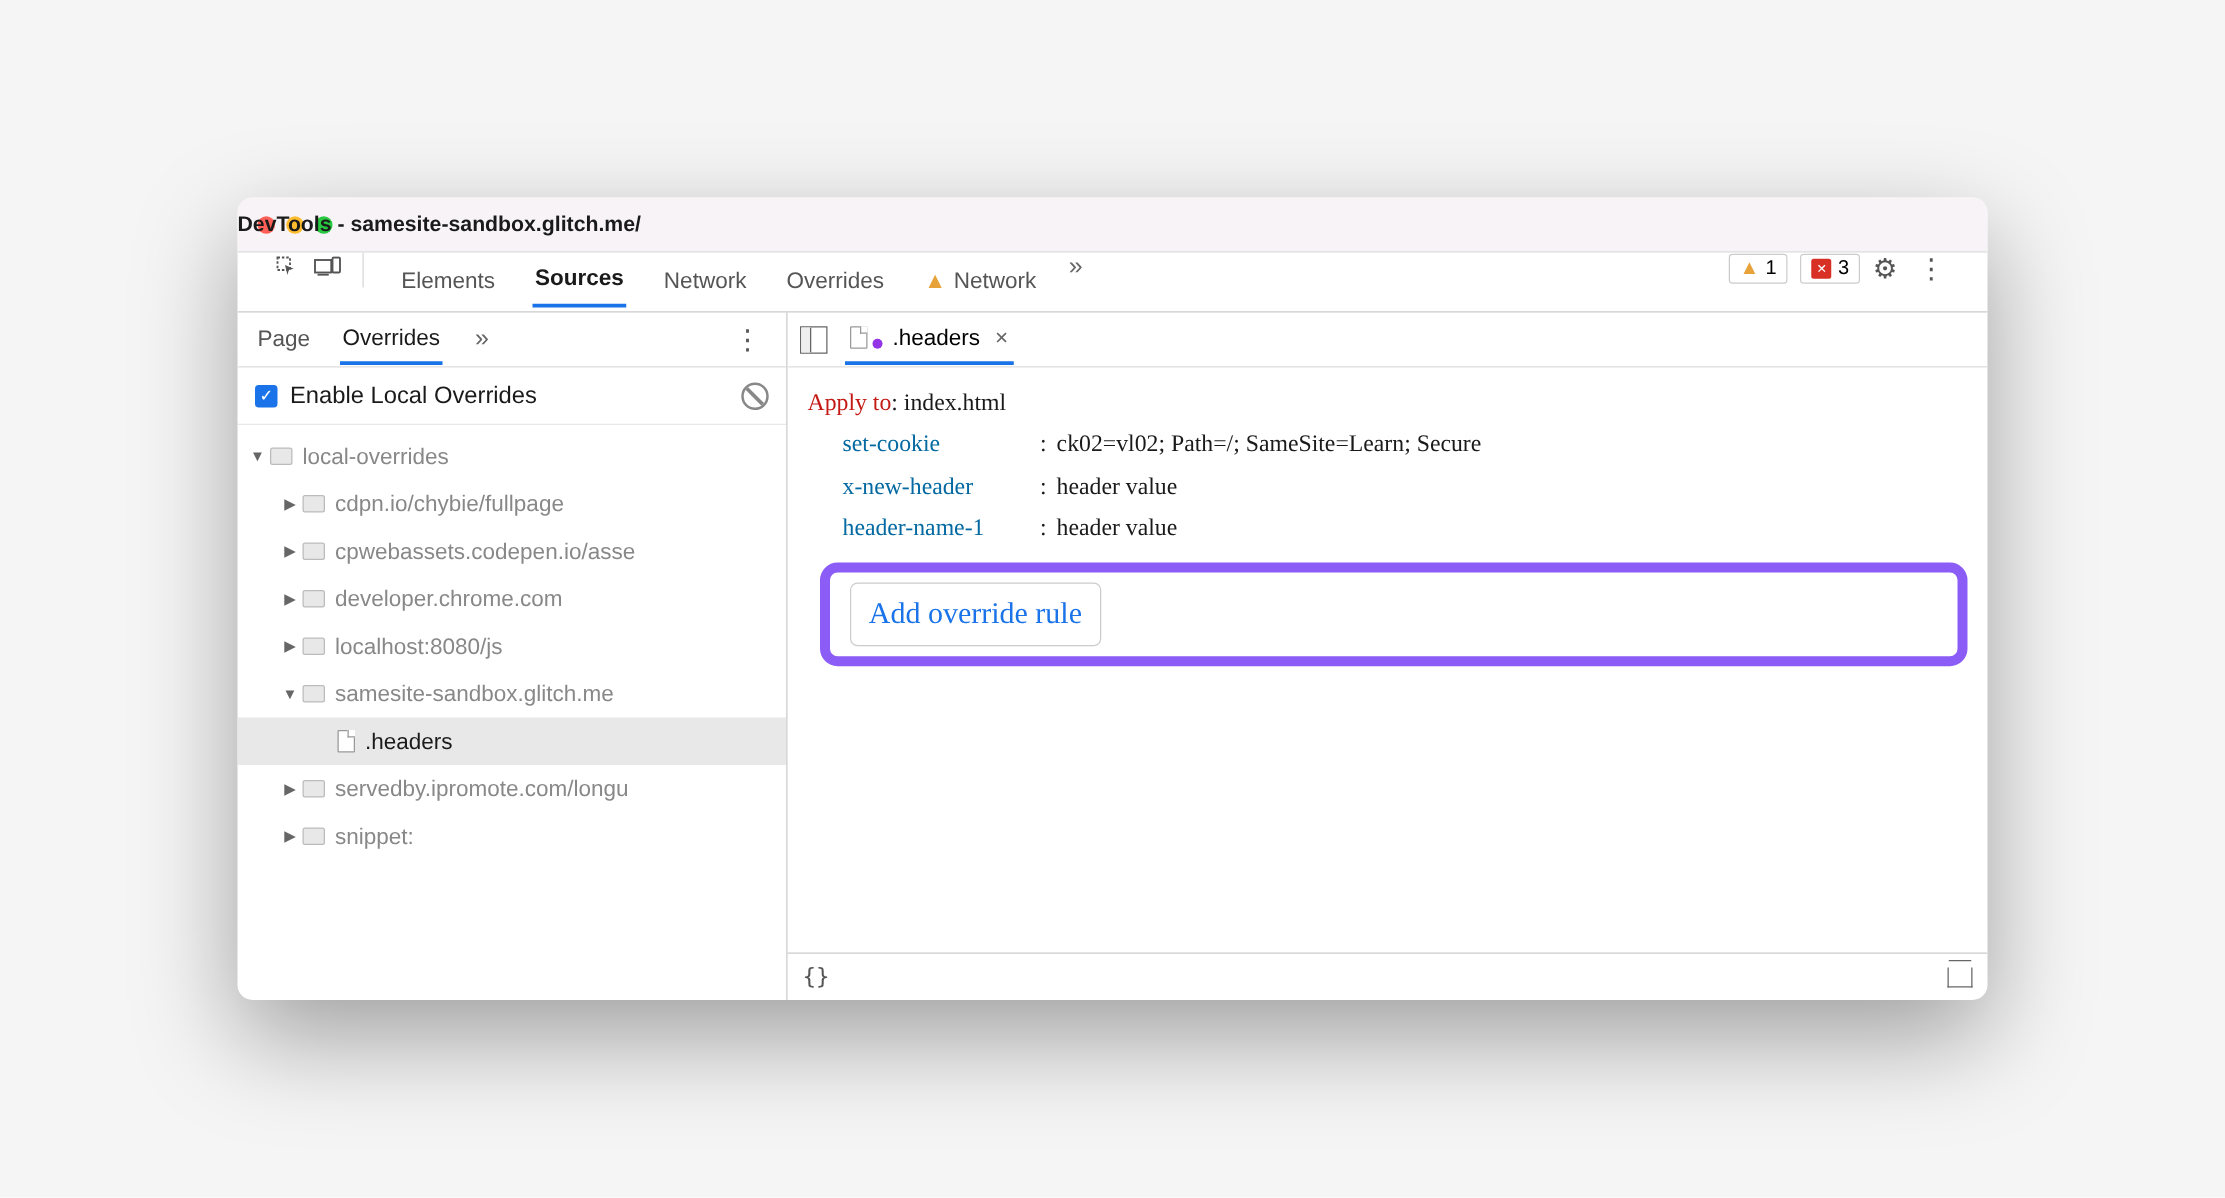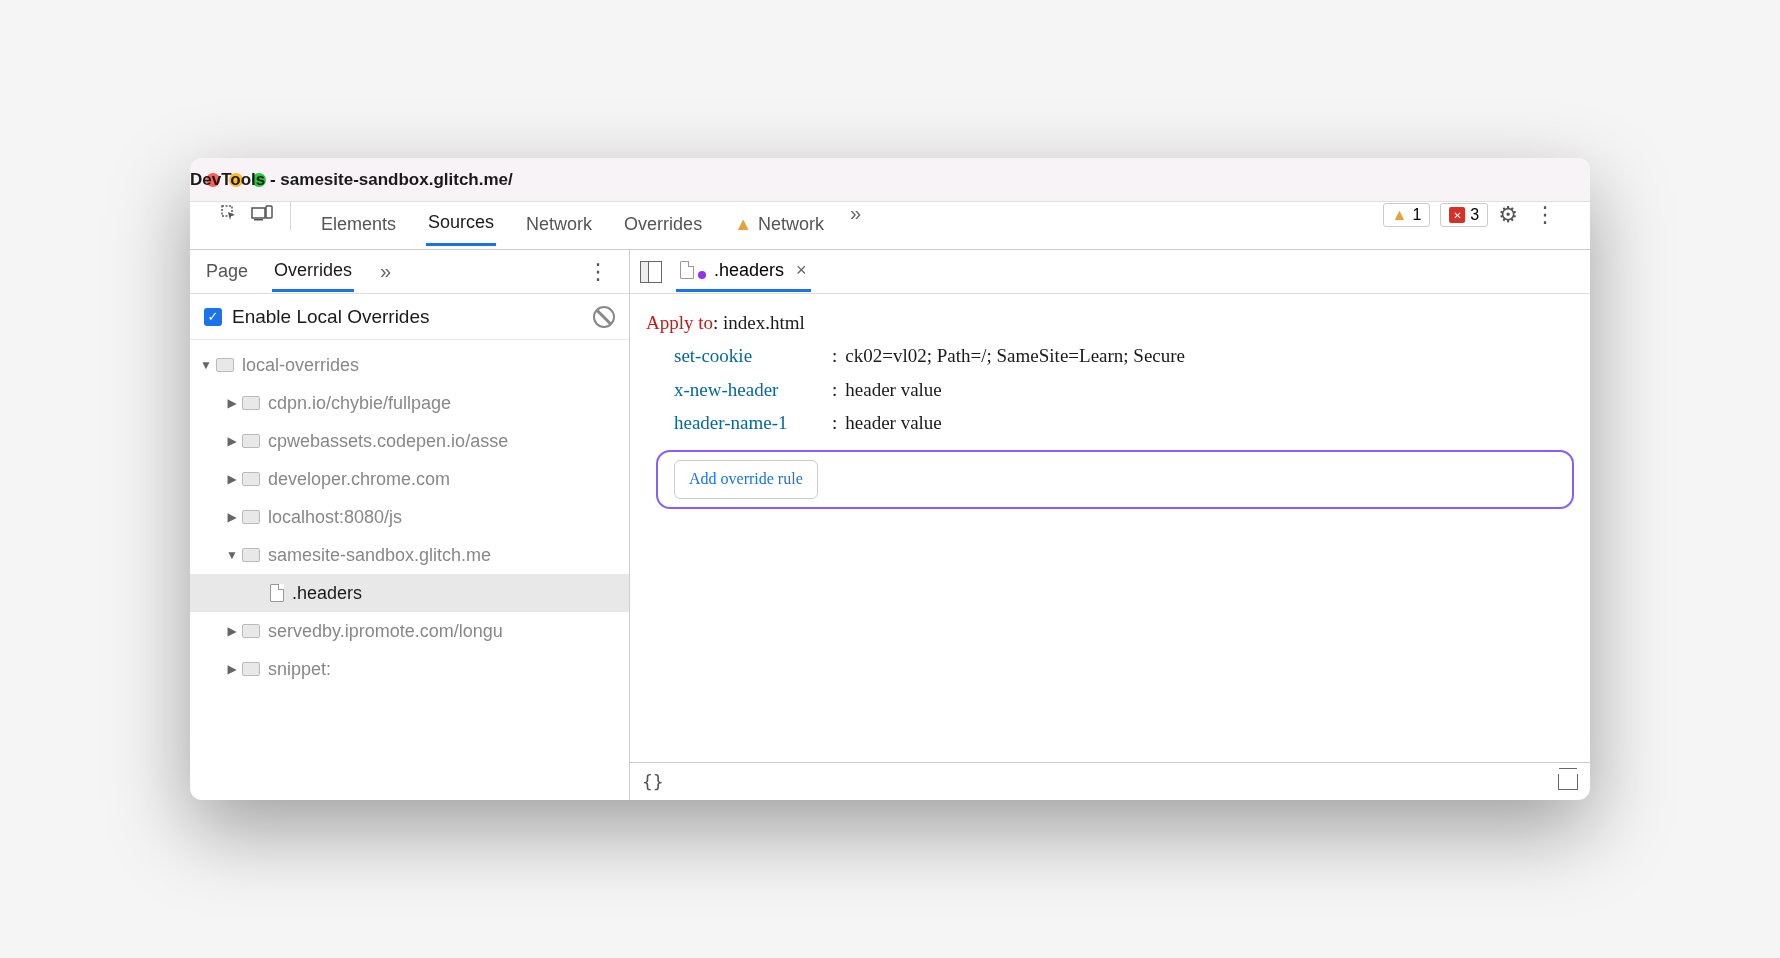--- a/index.html
+++ b/index.html
@@ -8,21 +8,21 @@
 .titlebar{height:44px;display:flex;align-items:center;padding:0 16px;background:#f7f3f6;border-bottom:1px solid #e0e0e0;position:relative}
 .dots{display:flex;gap:9px}
 .dot{width:14px;height:14px;border-radius:50%}
 .dot.r{background:#ff5f57}.dot.y{background:#febc2e}.dot.g{background:#28c840}
 .title{position:absolute;left:0;right:0;text-align:left;font-size:17px;font-weight:600;color:#1a1a1a;pointer-events:none}
 .toolbar{height:48px;display:flex;align-items:flex-start;padding:0 28px;border-bottom:1px solid #ccc;gap:8px}
 .tb-icon{width:24px;height:24px;display:flex;align-items:center;justify-content:center;color:#555;cursor:pointer}
 .sep{width:1px;height:28px;background:#d8d8d8;margin:0 8px}
 .tabs{display:flex;gap:28px;padding:0 12px}
 .tab{font-size:18px;color:#555;padding:10px 2px;cursor:pointer;white-space:nowrap;display:flex;align-items:center;gap:6px}
-.tab.active{color:#1a1a1a;border-bottom:3px solid #1a73e8;font-weight:400}
+.tab.active{color:#1a1a1a;border-bottom:3px solid #1a73e8;font-weight:700}
 .chev{color:#666;font-size:20px;cursor:pointer;padding:0 4px}
 .right{margin-left:auto;display:flex;align-items:center;gap:10px}
 .badge{display:flex;align-items:center;gap:5px;border:1px solid #ccc;border-radius:3px;padding:2px 8px;font-size:16px;cursor:pointer}
 .warn-tri{color:#e8a23a}.err-sq{background:#d93025;color:#fff;width:16px;height:16px;font-size:10px;display:flex;align-items:center;justify-content:center;border-radius:2px}
 .gear{font-size:22px;color:#555;cursor:pointer}
 .kebab{font-size:22px;color:#555;cursor:pointer;padding:0 6px}
 .body{display:flex;height:550px}
 .sidebar{width:440px;border-right:1px solid #ccc;display:flex;flex-direction:column;overflow:hidden}
 .sub-tabs{height:44px;display:flex;align-items:center;padding:0 14px;border-bottom:1px solid #ddd;gap:22px}
 .sub-tab{font-size:18px;color:#555;padding:8px 2px;cursor:pointer}
@@ -48,21 +48,21 @@
 .file-tab .file-ico{margin-right:0}
 .pdot{width:8px;height:8px;background:#9334e6;border-radius:50%;margin-left:-4px;margin-top:10px}
 .close-x{font-size:18px;color:#666;cursor:pointer;margin-left:4px}
 .editor{flex:1;padding:14px 16px;font-family:Liberation Serif, serif;font-size:19px;line-height:1.55;color:#1a1a1a;overflow:auto}
 .kw{color:#c41a16}
 .hdr{display:flex;align-items:flex-start;padding-left:28px;margin:4px 0}
 .hname{color:#0369a1;width:150px}
 .hval{flex:1}
 .colon{margin:0 8px}
 .hl{border:4px solid #174ea6;border-radius:12px;padding:0 6px;display:inline-block}
-.btn{margin:12px 0 8px 10px;padding:8px 16px;border:2px solid #8b5cf6;border-radius:14px;background:transparent;font-size:16px;cursor:pointer}
+.btn{margin:12px 0 8px 10px;padding:8px 16px;border:8px solid #8b5cf6;border-radius:14px;background:transparent;font-size:24px;cursor:pointer}
 .btn-inner{border:1px solid #ccc;border-radius:6px;padding:6px 14px;color:#1a73e8;display:inline-block}
 .link{color:#1a73e8;text-decoration:underline;font-size:19px;margin-left:2px;cursor:pointer}
 .footer{height:38px;border-top:1px solid #ccc;display:flex;align-items:center;padding:0 12px;font-family:monospace;font-size:18px;color:#555}
 .footer .tray{margin-left:auto;width:20px;height:16px;border:1.5px solid #666;border-top:none;position:relative;cursor:pointer}
 .footer .tray::before{content:"";position:absolute;top:-6px;left:0;right:0;height:1.5px;background:#666}
 </style>
 </head>
 <body>
 
 <div class="window">

